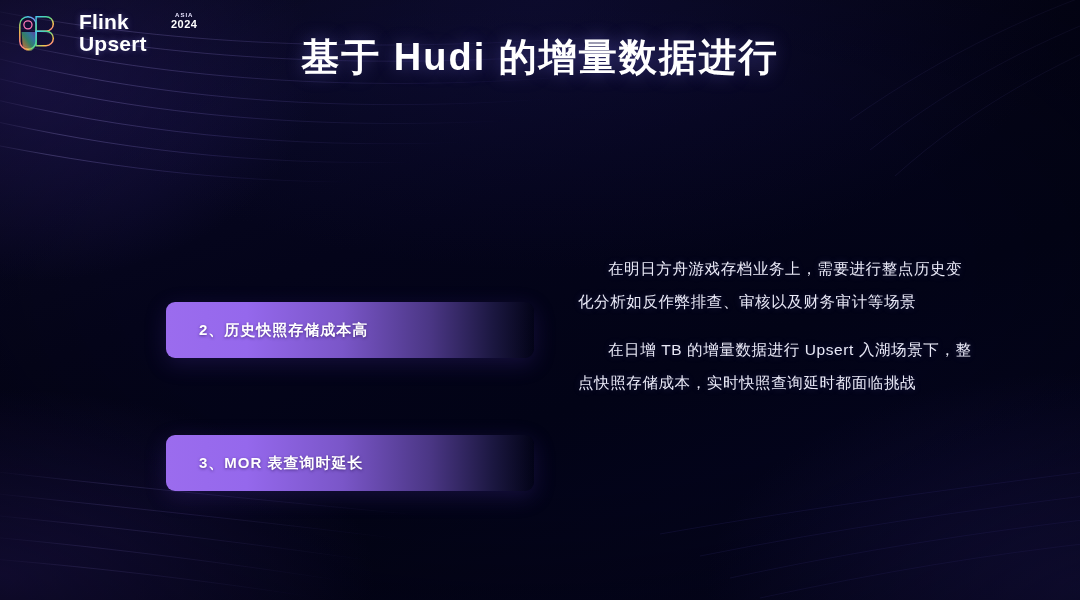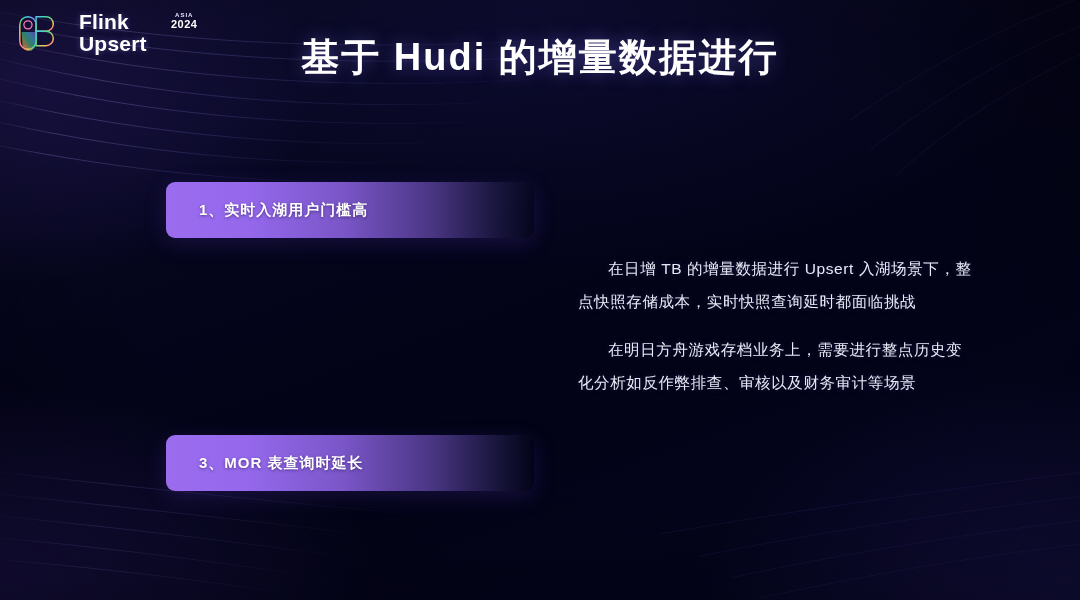--- a/index.html
+++ b/index.html
@@ -258,26 +258,26 @@
       </div>
       <div class="logo-badge">
         <span class="asia">ASIA</span>
         <span class="year">2024</span>
       </div>
     </div>
   </div>
 
   <div class="title">基于 Hudi 的增量数据进行</div>
 
-  <div class="pill pill-1">
-    <span class="pill-label">1、实时入湖用户门槛高</span>
+  <div class="pill pill-2">
+    <span class="pill-label">2、历史快照存储成本高</span>
   </div>
   <div class="pill pill-3">
     <span class="pill-label">3、MOR 表查询时延长</span>
   </div>
 
   <div class="body-col">
+    <p class="para">在明日方舟游戏存档业务上，需要进行整点历史变化分析如反作弊排查、审核以及财务审计等场景</p>
     <p class="para">在日增 TB 的增量数据进行 Upsert 入湖场景下，整点快照存储成本，实时快照查询延时都面临挑战</p>
-    <p class="para">在明日方舟游戏存档业务上，需要进行整点历史变化分析如反作弊排查、审核以及财务审计等场景</p>
   </div>
 
 
 </div>
 
 </body></html>

